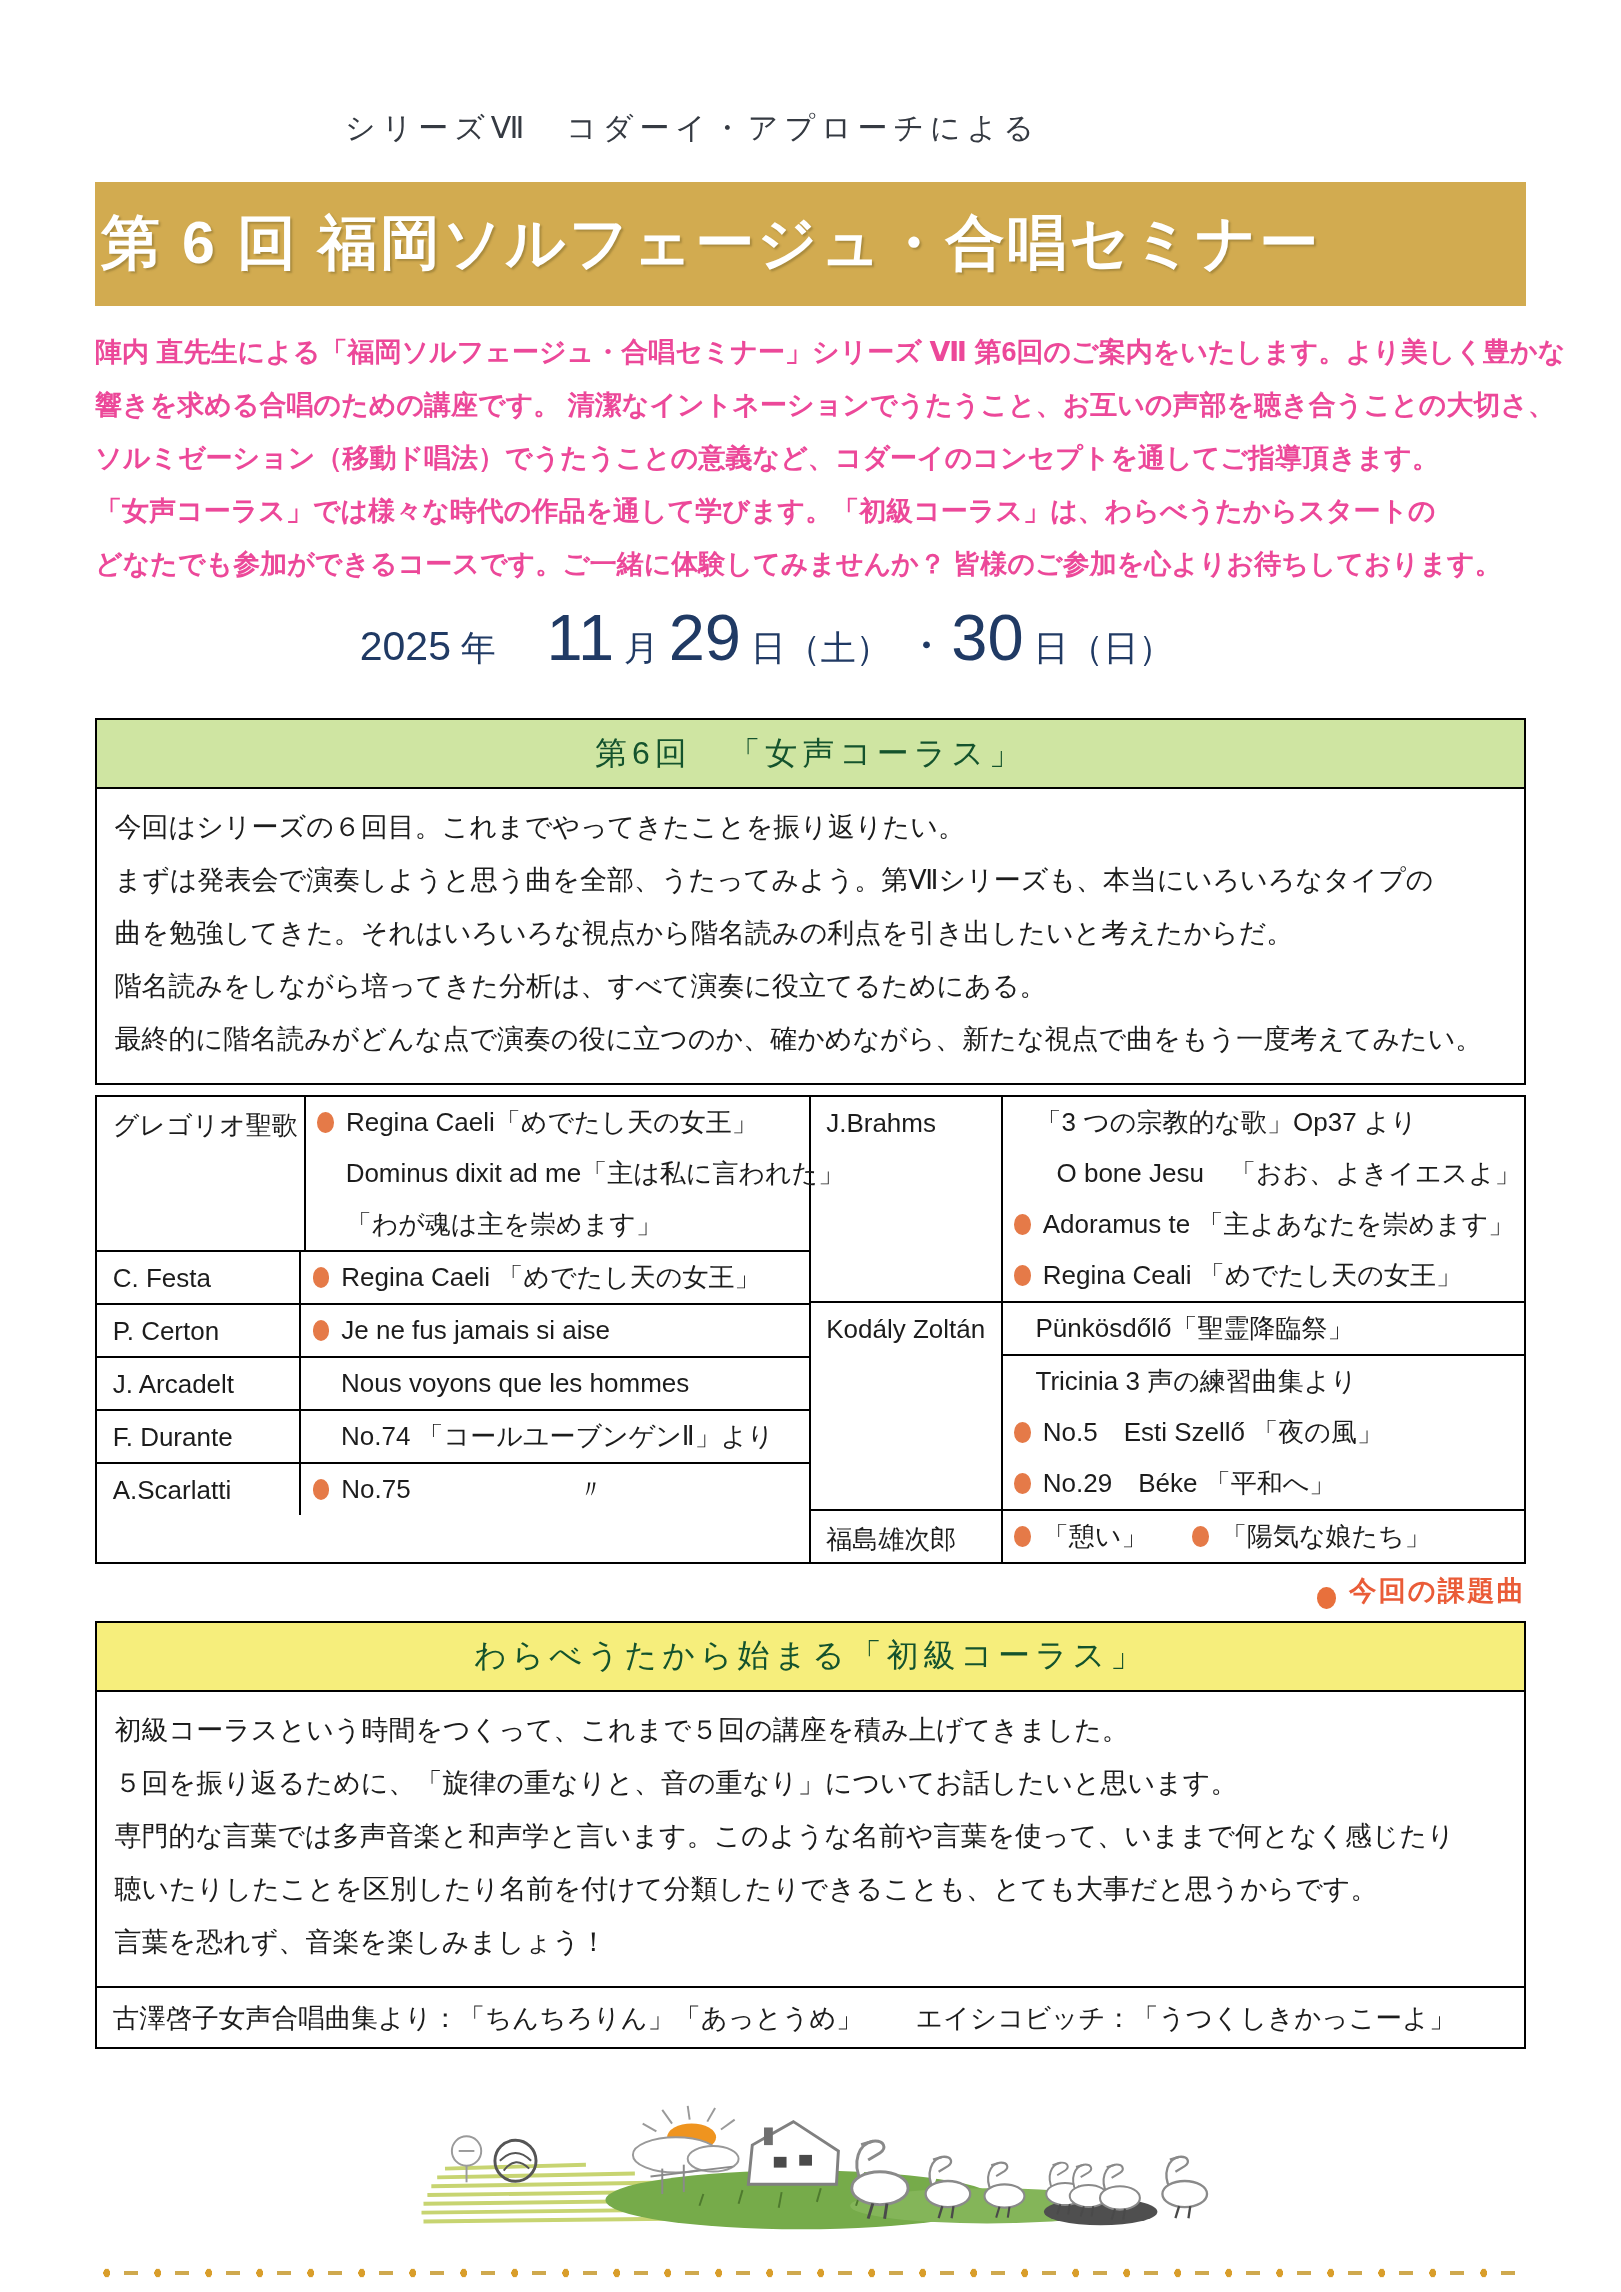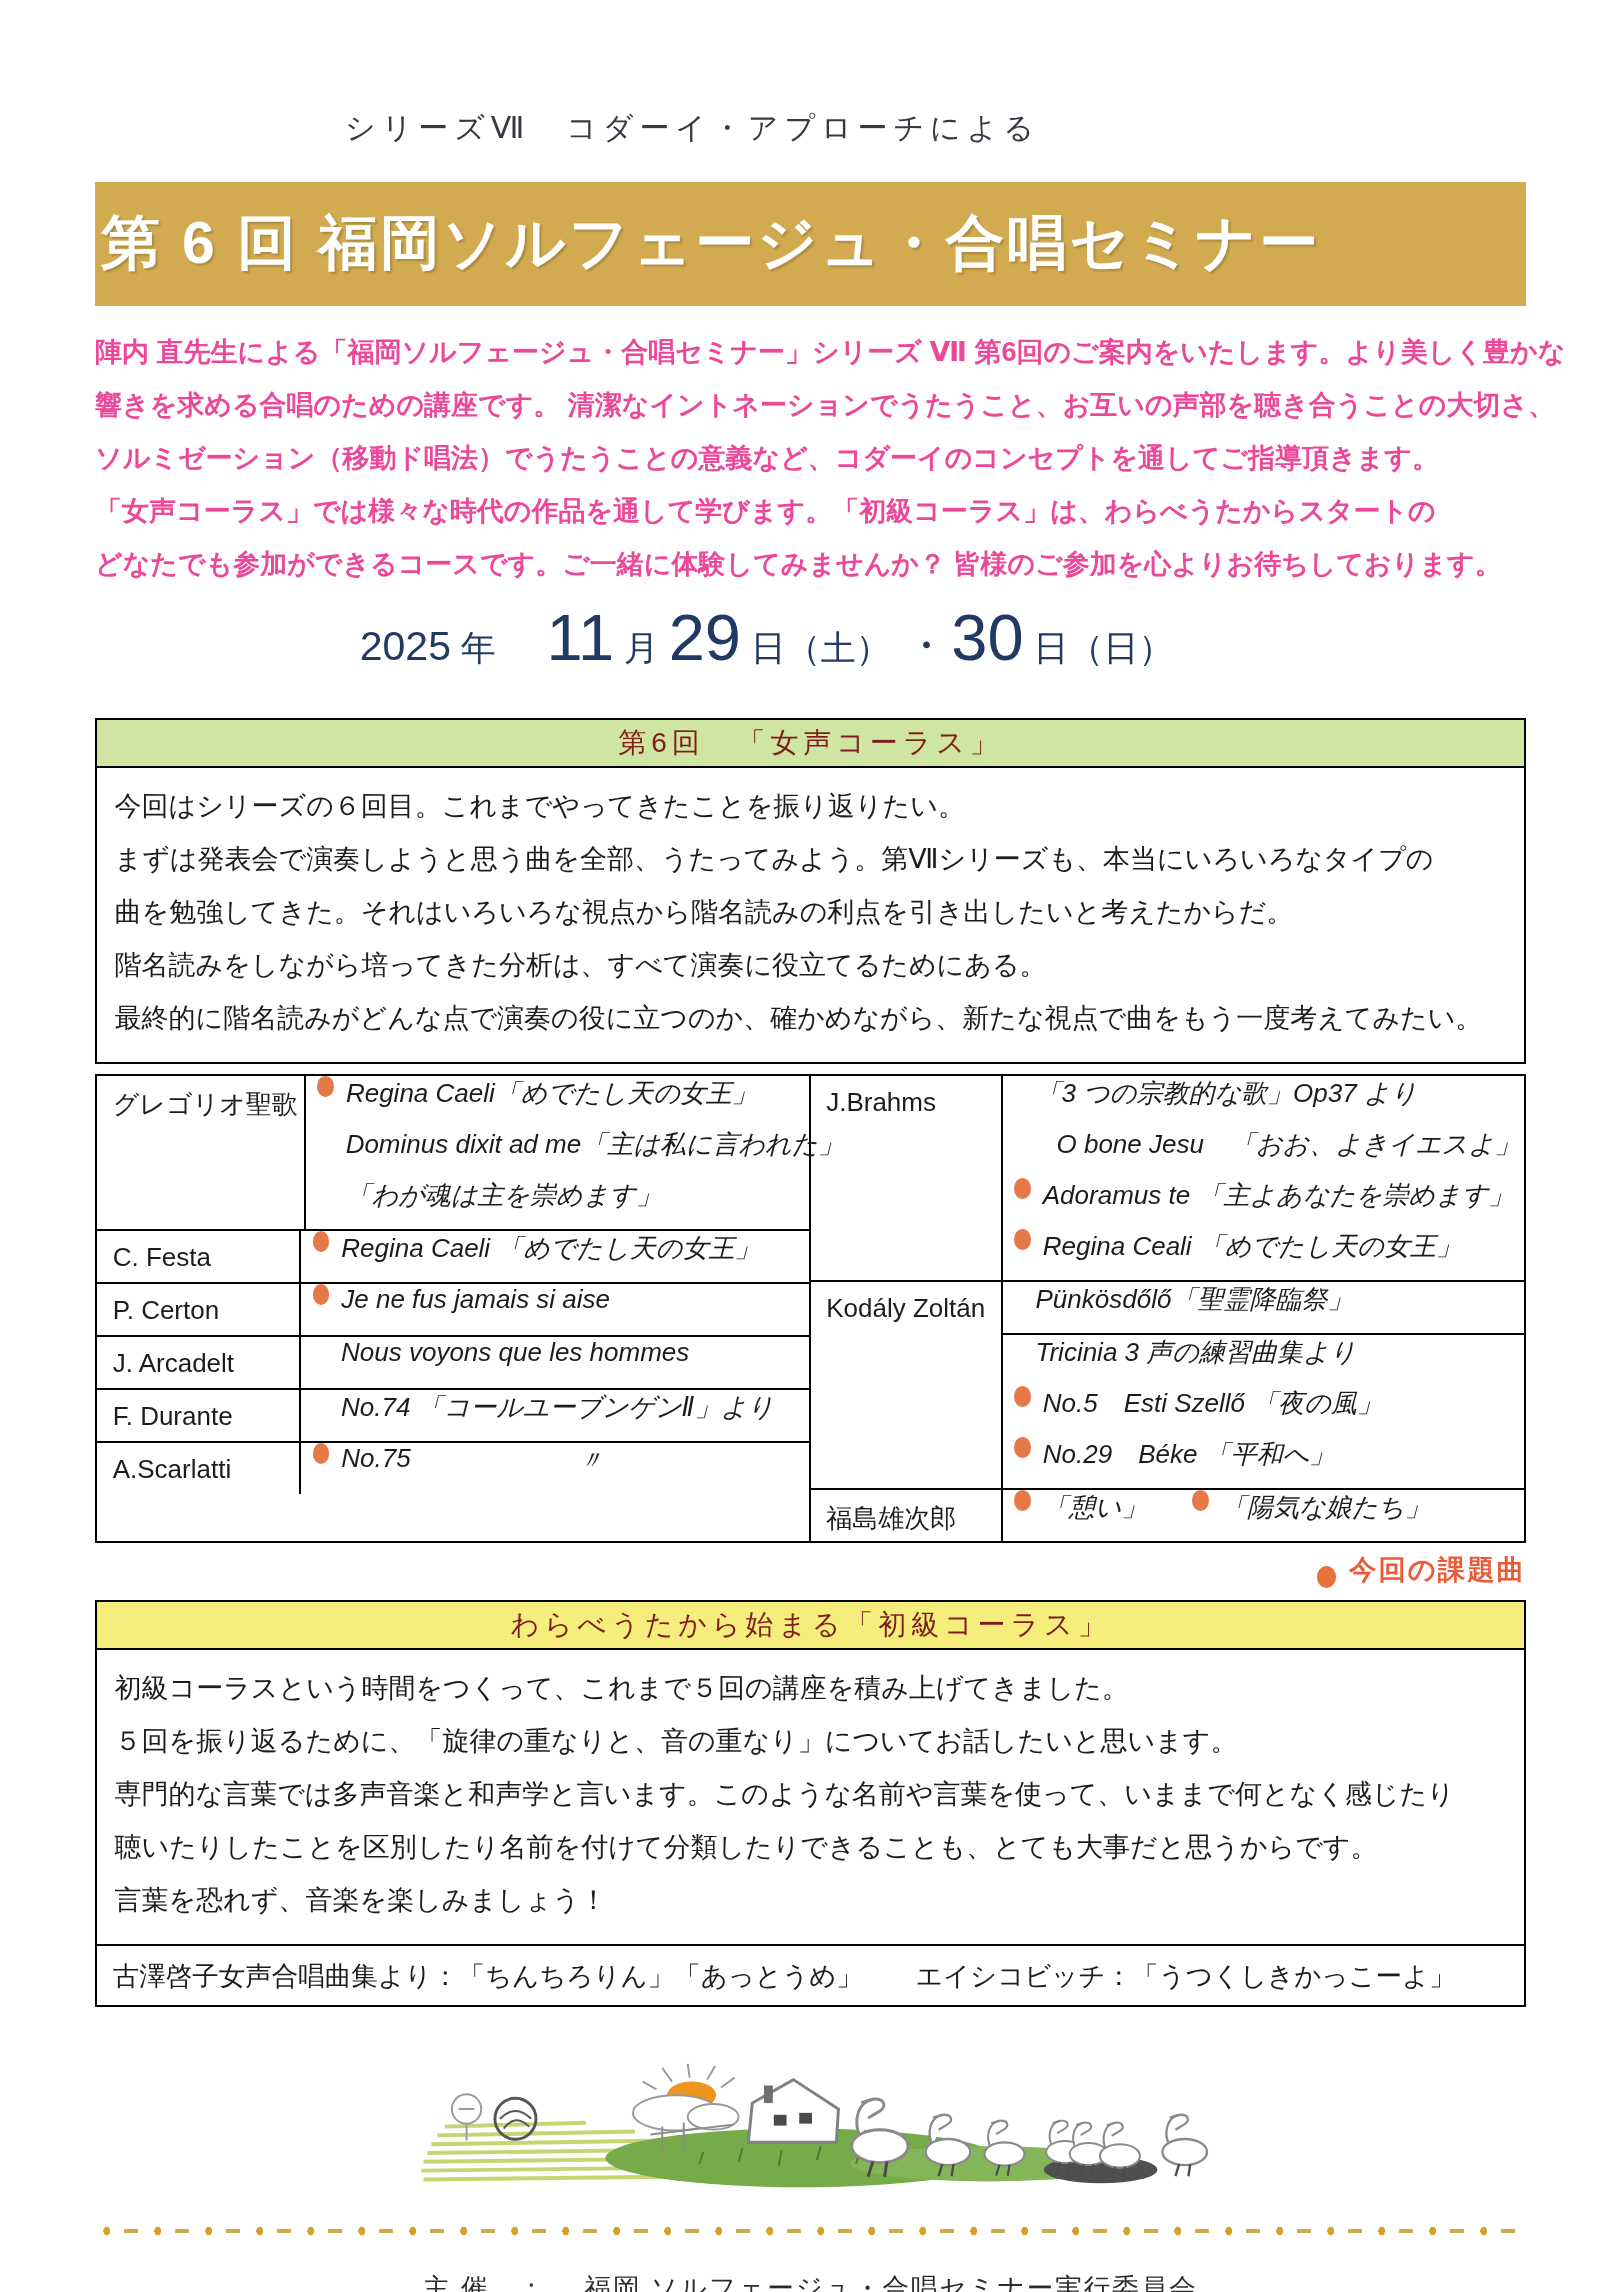--- a/index.html
+++ b/index.html
@@ -64,26 +64,26 @@
   .d-md { font-size: 41px; }
   .d-xl { font-size: 65px; }
   .d-sm { font-size: 35px; }
   .d-unit { margin: 0 9.8px; }
   .d-gap { margin-left: 41px; }
   .d-dot { font-size: 43px; margin: 0 3.9px; }
 
   
   .boxed { border: 2.9px solid #000; margin-top: 15.7px; }
   .sec-header {
-    height: 48px;
+    height: 69px;
     border-bottom: 2.9px solid #000;
     display: flex; align-items: center; justify-content: center;
-    font-size: 28px;
+    font-size: 32px;
     letter-spacing: 4.9px;
-    color: #7f1d1d;
+    color: #14532d;
   }
   .sec-header.green { background: #cfe5a2; }
   .sec-header.yellow { background: #f6ee7c; }
   .sec-desc { padding: 11.8px 17.6px 17.6px 17.6px; }
   .desc-line { font-size: 27px; line-height: 53px; white-space: nowrap; }
 
   
   .rep-table {
     margin-top: 9.8px;
     border: 2.9px solid #000;
@@ -98,24 +98,24 @@
     border-right: 2.9px solid #000;
     font-size: 26px;
     padding: 10.8px 5.9px 0 15.7px;
     white-space: nowrap;
   }
   .rep-right .rep-composer { flex: 0 0 192px; }
   .rep-pieces { flex: 1 1 auto; min-width: 0; }
   .piece {
     height: 51px;
     display: flex;
+    align-items: center;
     padding-left: 11.8px;
     font-size: 26px;
     white-space: nowrap;
-    font-style: italic;
   }
   .piece .txt { margin-left: 11.8px; }
   .piece.noBullet .txt { margin-left: 0; }
   .indent-a { padding-left: 40px; }
   .indent-b { padding-left: 54px; }
   .indent-c { padding-left: 33px; }
   .bullet {
     flex: 0 0 auto;
     width: 16.7px; height: 20.6px;
     border-radius: 50%;

